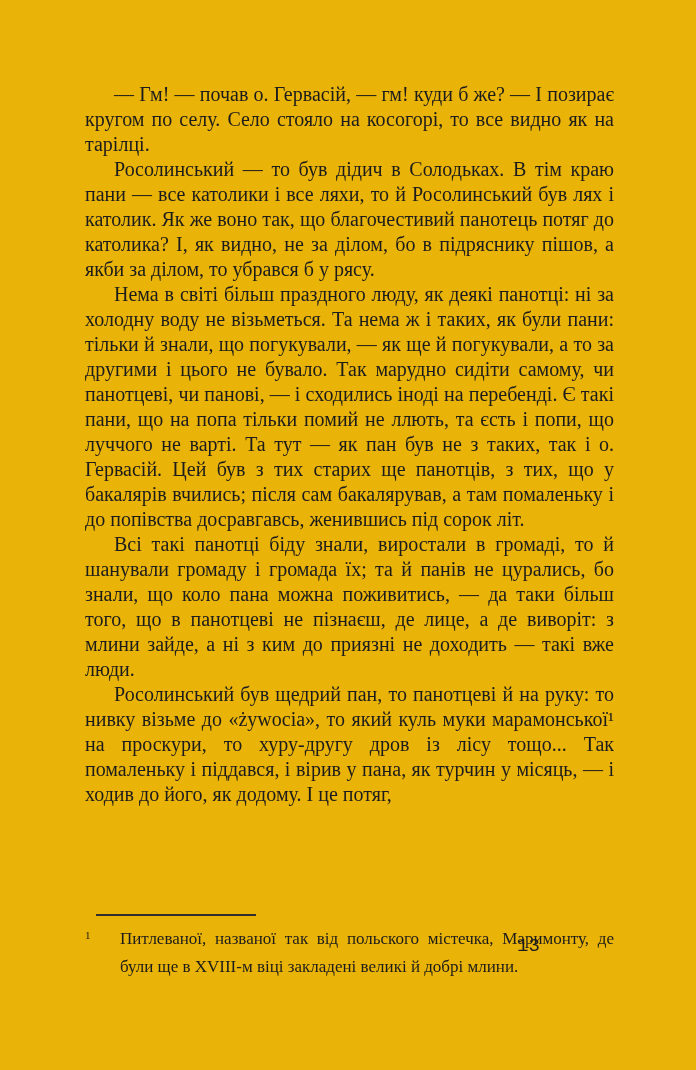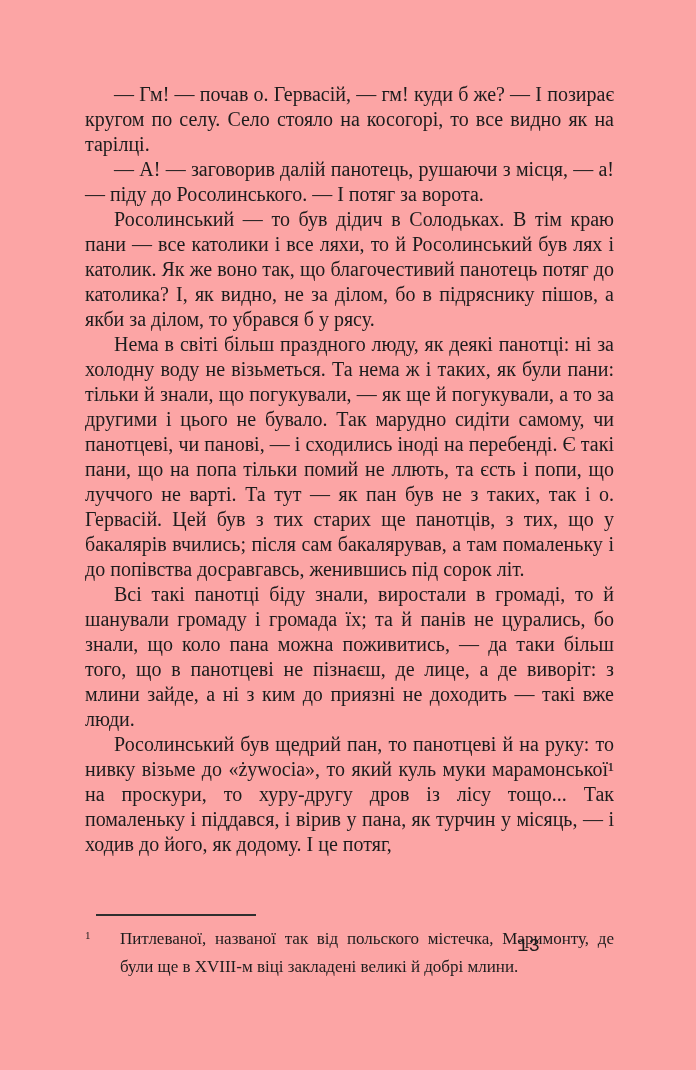--- a/index.html
+++ b/index.html
@@ -10,21 +10,21 @@
   body {
     width: 696px;
     height: 1070px;
     background: #ffffff;
     overflow: hidden;
   }
   .book-page {
     position: relative;
     width: 696px;
     height: 1070px;
-    background: #fca5a5;
+    background: #eab308;
     color: #1c1c1c;
     font-family: "Liberation Serif", "DejaVu Serif", serif;
   }
   .body-text {
     position: absolute;
     left: 85px;
     top: 82px;
     width: 529px;
     font-size: 20px;
     line-height: 25px;
@@ -79,21 +79,20 @@
     color: #1c1c1c;
   }
 </style>
 </head>
 <body>
 
 <div class="book-page">
 
   <div class="body-text">
       <p>— Гм! — почав о. Гервасій, — гм! куди б же? — І позирає кругом по селу. Село стояло на косогорі, то все видно як на тарілці.</p>
-      <p>— А! — заговорив далій панотець, рушаючи з місця, — а! — піду до Росолинського. — І потяг за ворота.</p>
       <p>Росолинський — то був дідич в Солодьках. В тім краю пани — все католики і все ляхи, то й Росолинський був лях і католик. Як же воно так, що благочестивий панотець потяг до католика? І, як видно, не за ділом, бо в підряснику пішов, а якби за ділом, то убрався б у рясу.</p>
       <p>Нема в світі більш праздного люду, як деякі панотці: ні за холодну воду не візьметься. Та нема ж і таких, як були пани: тільки й знали, що погукували, — як ще й погукували, а то за другими і цього не бувало. Так марудно сидіти самому, чи панотцеві, чи панові, — і сходились іноді на перебенді. Є такі пани, що на попа тільки помий не ллють, та єсть і попи, що луччого не варті. Та тут — як пан був не з таких, так і о. Гервасій. Цей був з тих старих ще панотців, з тих, що у бакалярів вчились; після сам бакалярував, а там помаленьку і до попівства досравгавсь, женившись під сорок літ.</p>
       <p>Всі такі панотці біду знали, виростали в громаді, то й шанували громаду і громада їх; та й панів не цурались, бо знали, що коло пана можна поживитись, — да таки більш того, що в панотцеві не пізнаєш, де лице, а де виворіт: з млини зайде, а ні з ким до приязні не доходить — такі вже люди.</p>
       <p>Росолинський був щедрий пан, то панотцеві й на руку: то нивку візьме до «żywocia», то який куль муки марамонської¹ на проскури, то хуру-другу дров із лісу тощо... Так помаленьку і піддався, і вірив у пана, як турчин у місяць, — і ходив до його, як додому. І це потяг,</p>
     </div>
 
   <div class="footnote">
     <div class="footnote-rule"></div>
     <div class="footnote-row">
       <span class="fn-marker">1</span>

